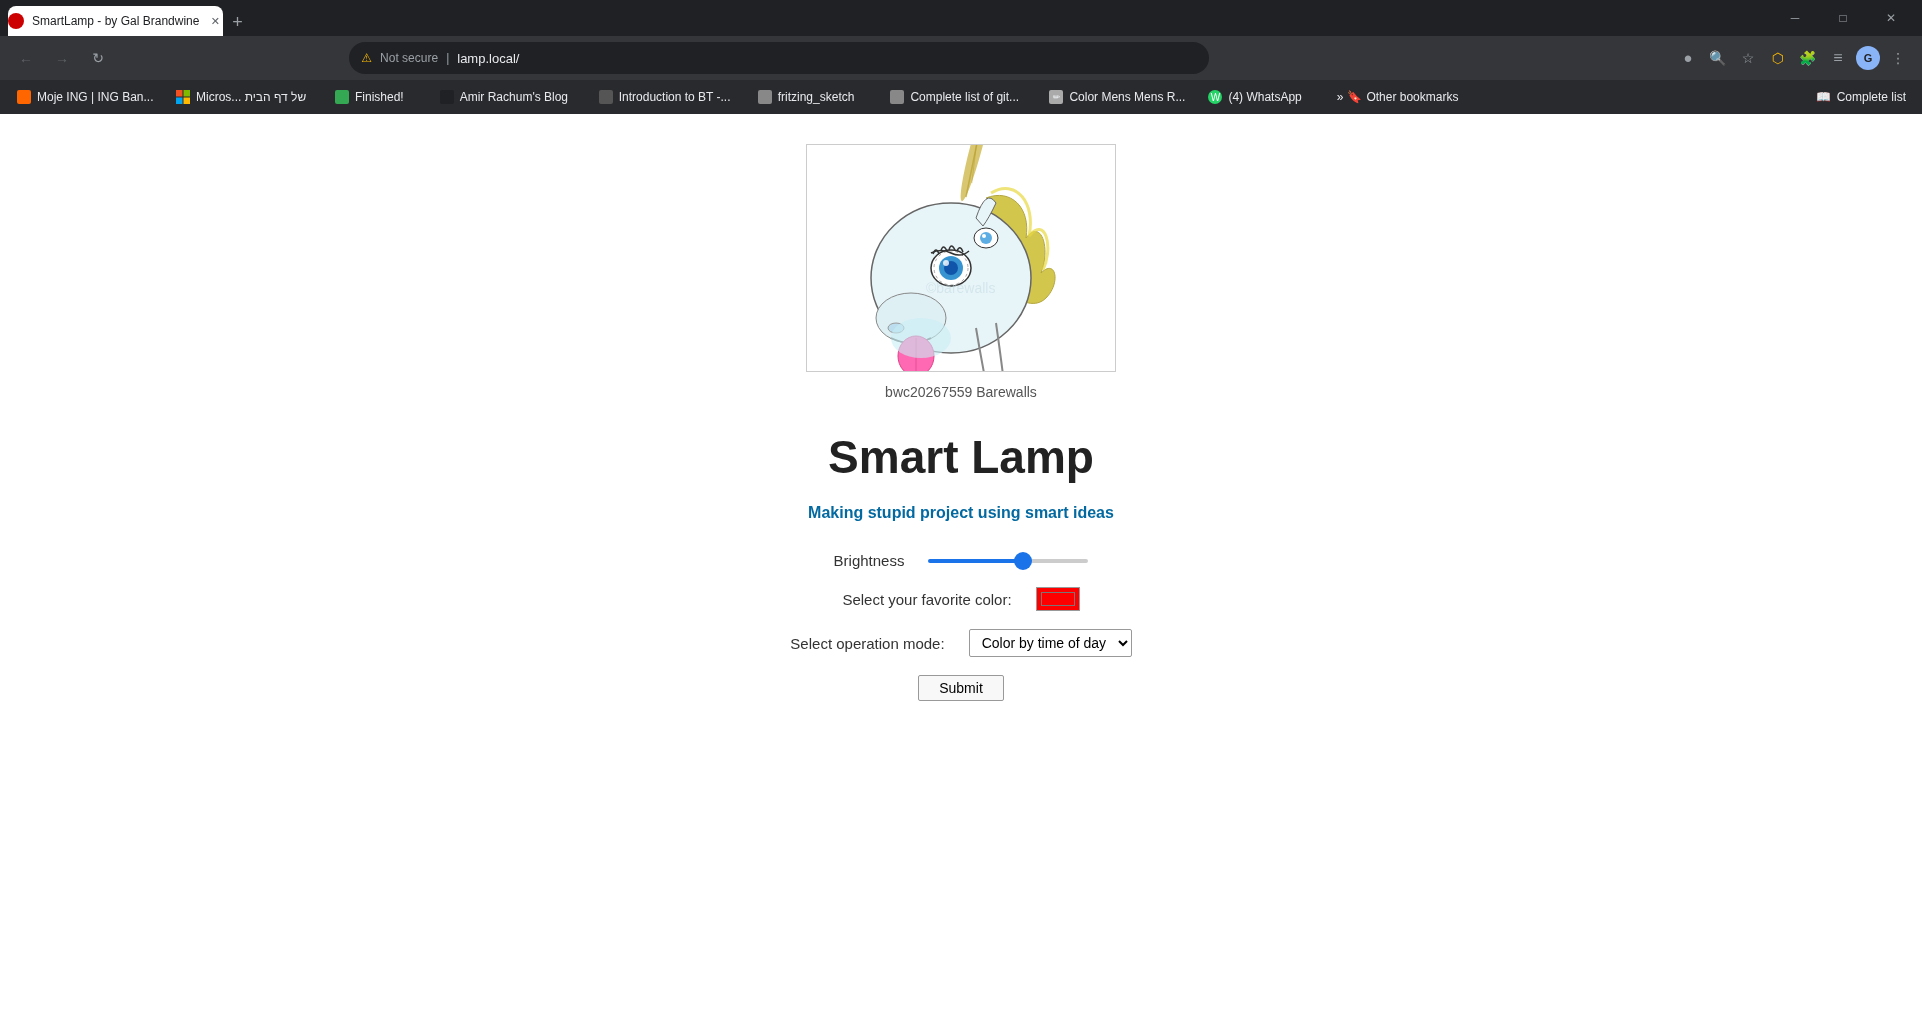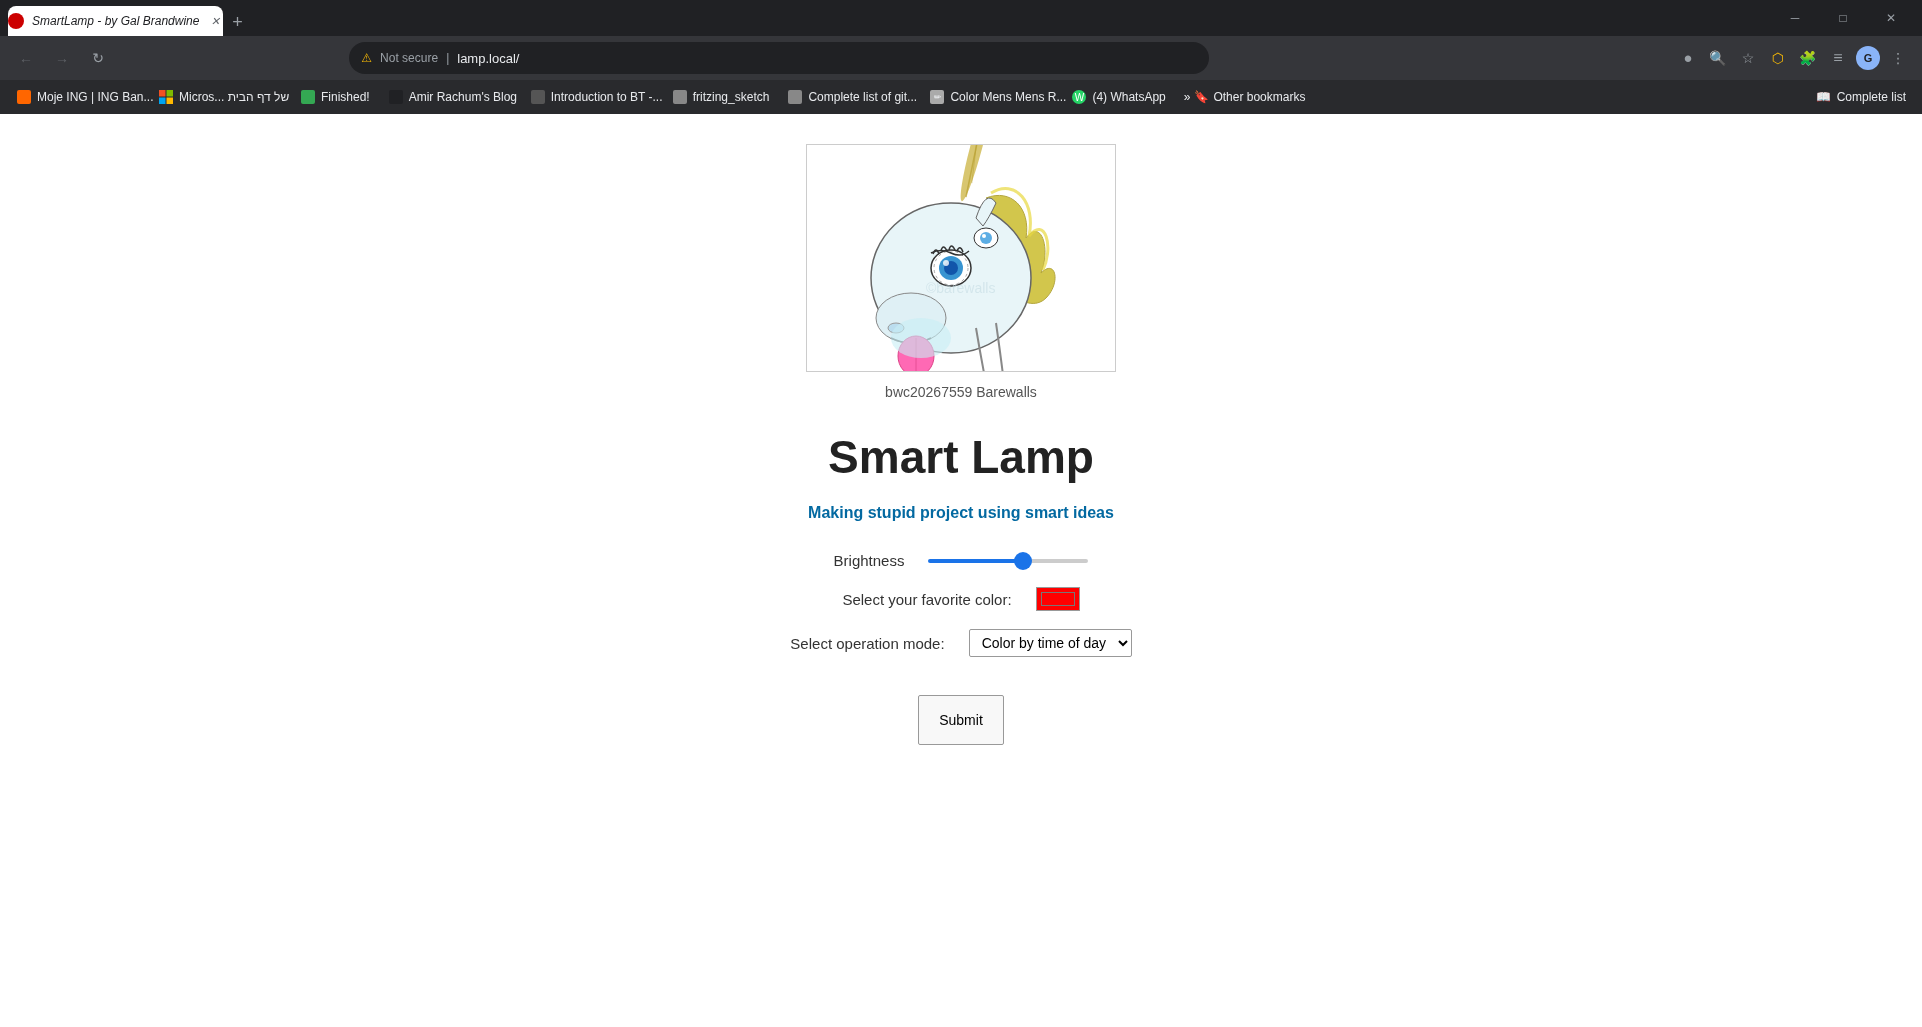--- a/index.html
+++ b/index.html
@@ -24,21 +24,20 @@
       align-items: center;
       background: #3c4043;
       border-radius: 8px 8px 0 0;
       padding: 0 0;
       height: 30px;
       min-width: 200px;
       max-width: 240px;
       gap: 8px;
       color: #e8eaed;
       font-size: 12px;
-      font-style: italic;
     }
     .tab.active {
       background: #fff;
       color: #202124;
     }
     .tab-favicon {
       width: 16px; height: 16px;
       background: #cc0000;
       border-radius: 50%;
       flex-shrink: 0;
@@ -137,21 +136,21 @@
       font-weight: bold;
     }
 
     
     .bookmarks-bar {
       display: flex;
       align-items: center;
       background: #292a2d;
       height: 34px;
       padding: 0 8px;
-      gap: 2px;
+      gap: 19px;
       overflow: hidden;
     }
     .bookmark-item {
       display: flex;
       align-items: center;
       gap: 5px;
       padding: 4px 8px;
       border-radius: 4px;
       cursor: pointer;
       color: #e8eaed;
@@ -275,27 +274,27 @@
     }
     .mode-select {
       padding: 4px 8px;
       font-size: 14px;
       border: 1px solid #999;
       border-radius: 2px;
       background: white;
       cursor: pointer;
     }
     .submit-btn {
-      padding: 16px 20px;
+      padding: 4px 20px;
       font-size: 14px;
       border: 1px solid #999;
       border-radius: 2px;
       background: #f8f8f8;
       cursor: pointer;
-      margin-top: 20px;
+      margin-top: 0;
     }
   </style>
 </head>
 <body>
 
 <div class="titlebar">
   <div class="tab-bar">
     <div class="tab active">
       <div class="tab-favicon" style="background:#cc0000; border-radius:50%;"></div>
       <span class="tab-title">SmartLamp - by Gal Brandwine</span>

